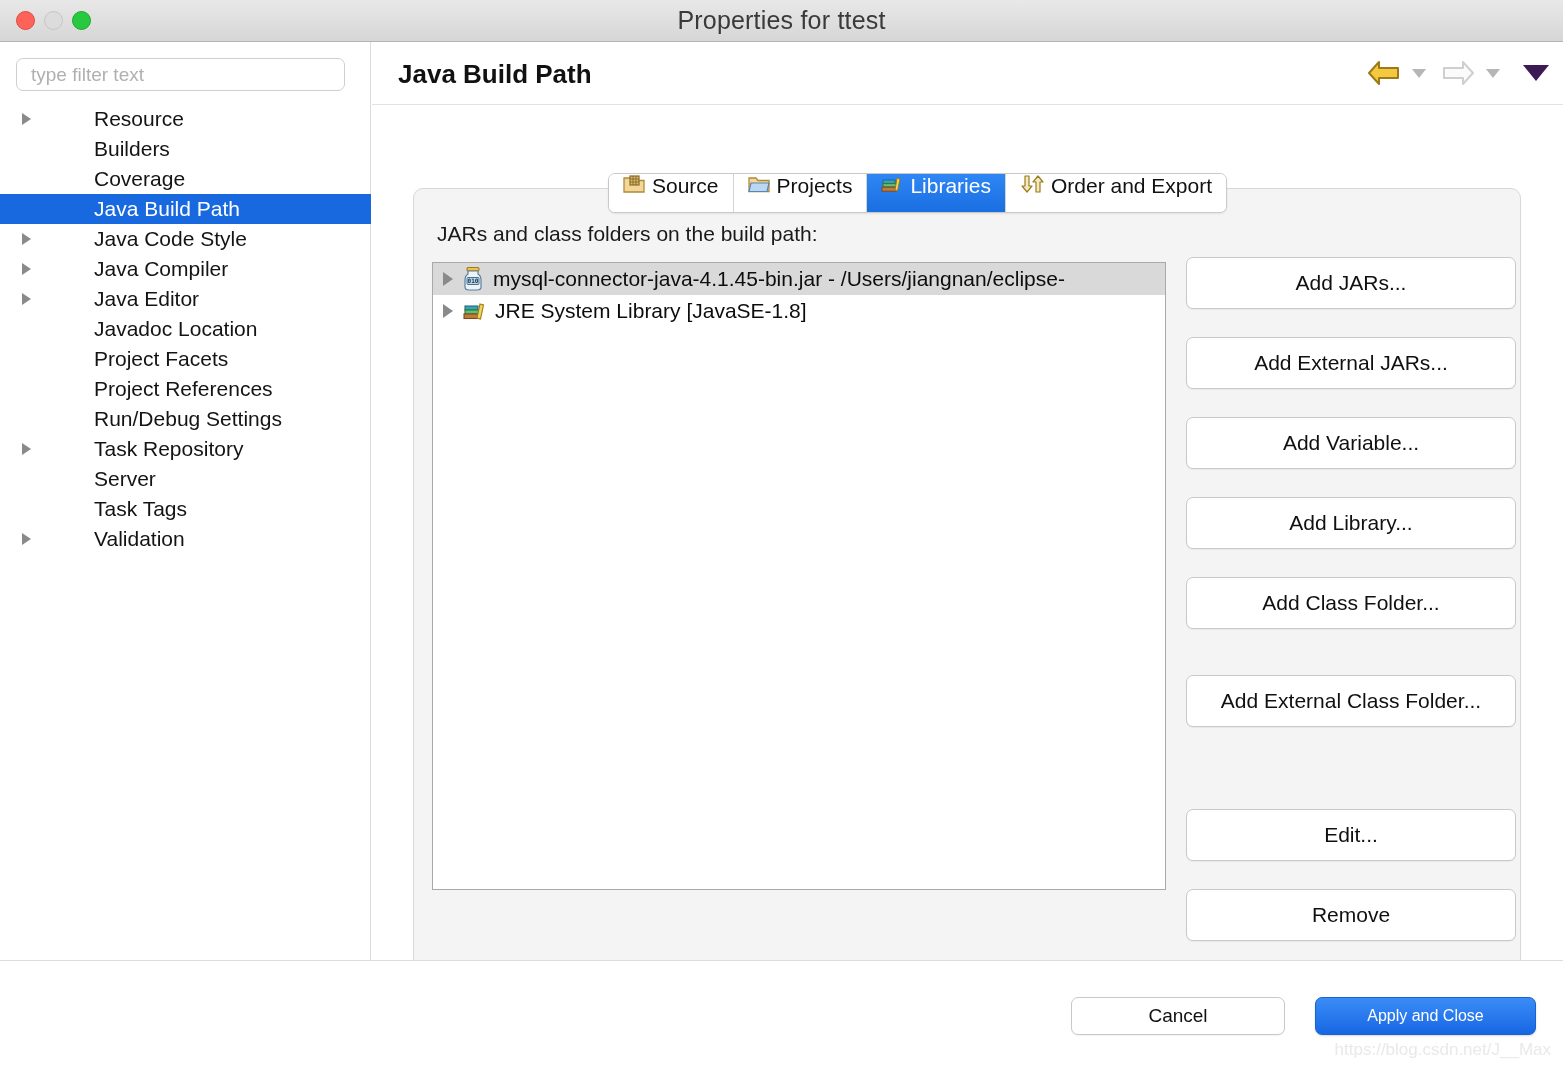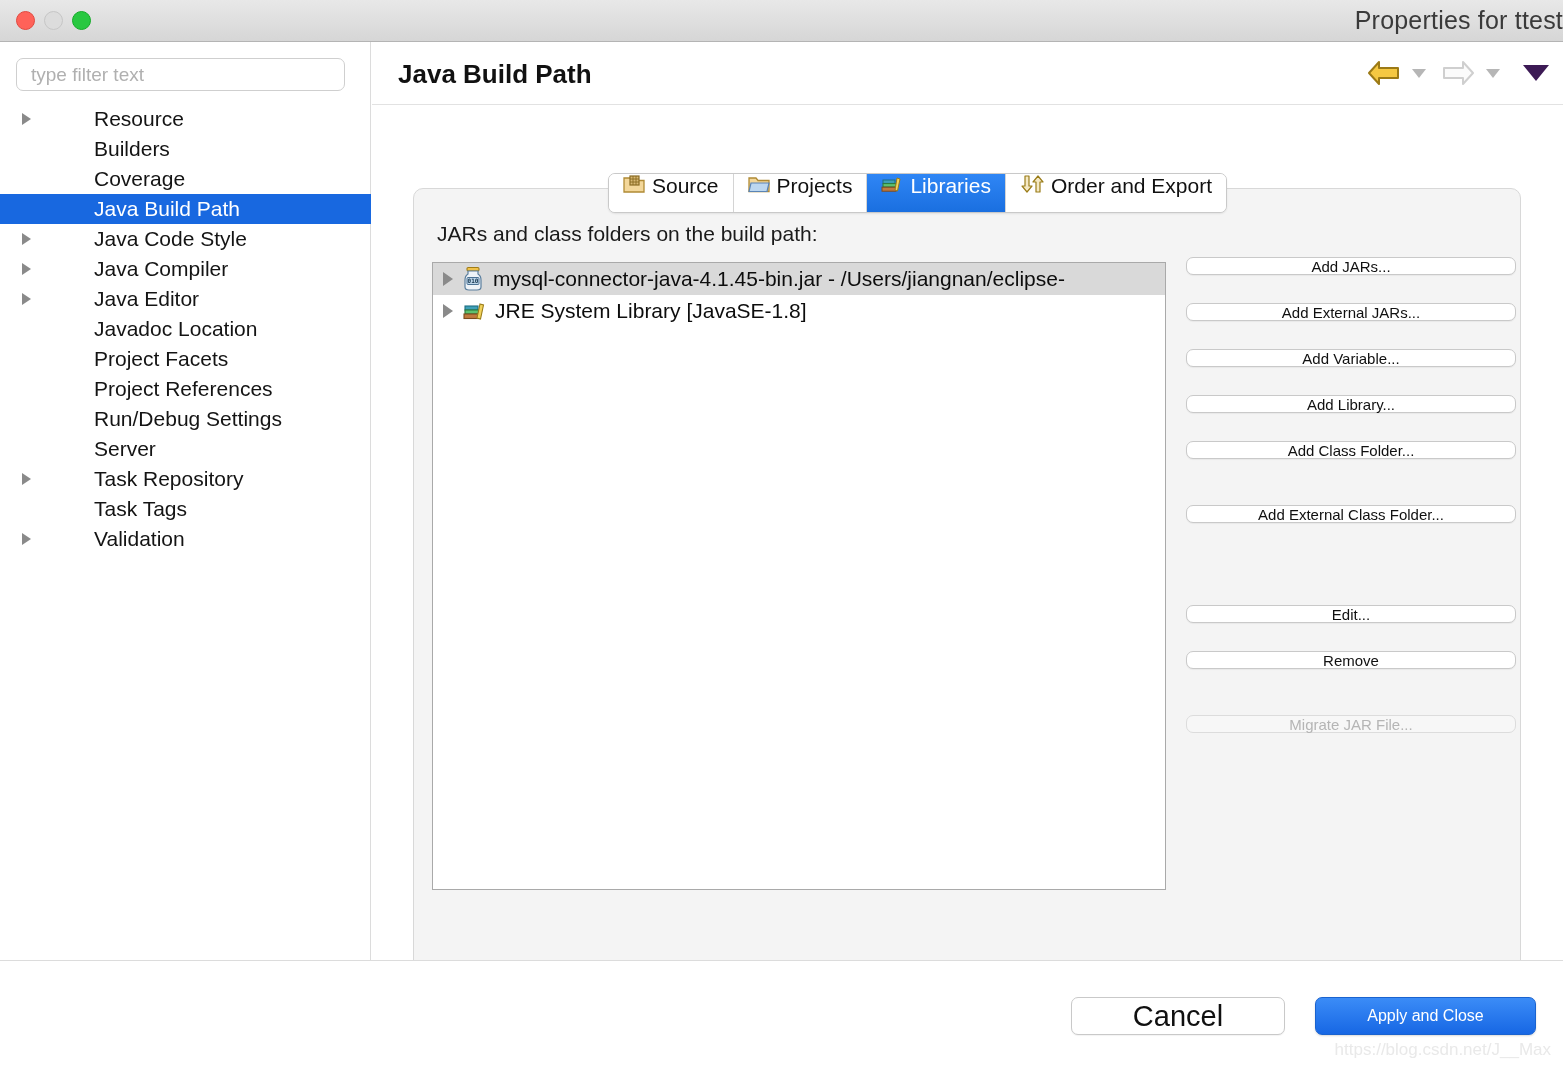--- a/index.html
+++ b/index.html
@@ -47,21 +47,21 @@
     border-radius: 50%;
     box-sizing: border-box;
   }
   .light.close  { background: #ff6259; border: 1px solid #e1493f; }
   .light.min    { background: #dcdcdc; border: 1px solid #c6c6c6; }
   .light.zoom   { background: #28c840; border: 1px solid #14ab27; }
   .title-text {
     position: absolute;
     left: 0; right: 0;
     top: 6px;
-    text-align: right;
+    text-align: center;
     font-size: 25px;
     color: #3a3a3a;
     letter-spacing: 0.2px;
   }
 
   
   .sidebar {
     position: absolute;
     left: 0;
     top: 42px;
@@ -298,27 +298,27 @@
 
   
   .side-buttons {
     position: absolute;
     left: 772px;
     top: 68px;
     width: 330px;
   }
   .btn {
     width: 330px;
-    height: 18px;
+    height: 52px;
     background: #ffffff;
     border: 1px solid #c9c9c9;
     border-radius: 7px;
     box-sizing: border-box;
     font-family: "Liberation Sans", sans-serif;
-    font-size: 15px;
+    font-size: 21px;
     color: #101010;
     display: flex;
     align-items: center;
     justify-content: center;
     box-shadow: 0 1px 1px rgba(0,0,0,0.05);
     padding: 0;
   }
   .btn.disabled {
     color: #b5b5b5;
     background: #f7f7f7;
@@ -363,21 +363,21 @@
     position: absolute;
     left: 1071px;
     top: 36px;
     width: 214px;
     height: 38px;
     background: #ffffff;
     border: 1px solid #c9c9c9;
     border-radius: 7px;
     box-sizing: border-box;
     font-family: "Liberation Sans", sans-serif;
-    font-size: 29px;
+    font-size: 19px;
     color: #101010;
     display: flex;
     align-items: center;
     justify-content: center;
     box-shadow: 0 1px 1px rgba(0,0,0,0.05);
   }
   .primary-btn {
     position: absolute;
     left: 1315px;
     top: 36px;
@@ -460,26 +460,26 @@
       </div>
       <div class="tree-item">
         <span class="twisty"></span>
         <span class="tree-label">Project References</span>
       </div>
       <div class="tree-item">
         <span class="twisty"></span>
         <span class="tree-label">Run/Debug Settings</span>
       </div>
       <div class="tree-item">
-        <span class="twisty"></span>
-        <span class="tree-label">Server</span>
-      </div>
-      <div class="tree-item">
         <span class="twisty has"></span>
         <span class="tree-label">Task Repository</span>
+      </div>
+      <div class="tree-item">
+        <span class="twisty"></span>
+        <span class="tree-label">Server</span>
       </div>
       <div class="tree-item">
         <span class="twisty"></span>
         <span class="tree-label">Task Tags</span>
       </div>
       <div class="tree-item">
         <span class="twisty has"></span>
         <span class="tree-label">Validation</span>
       </div>
     </div>

